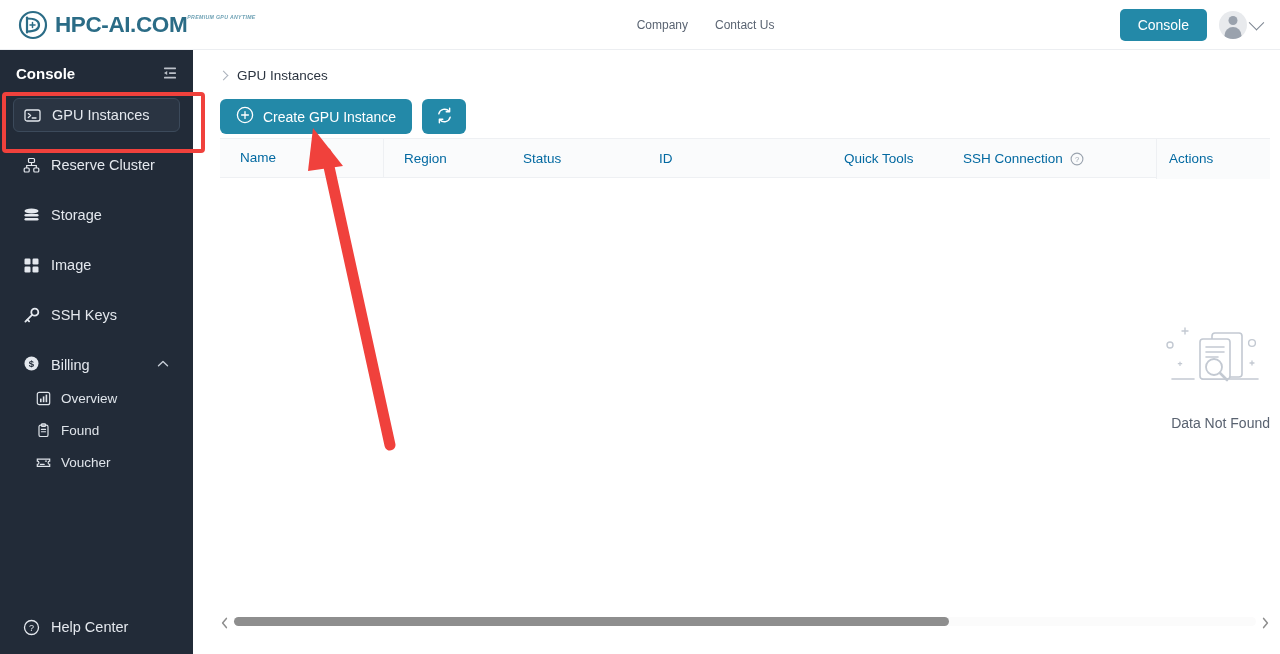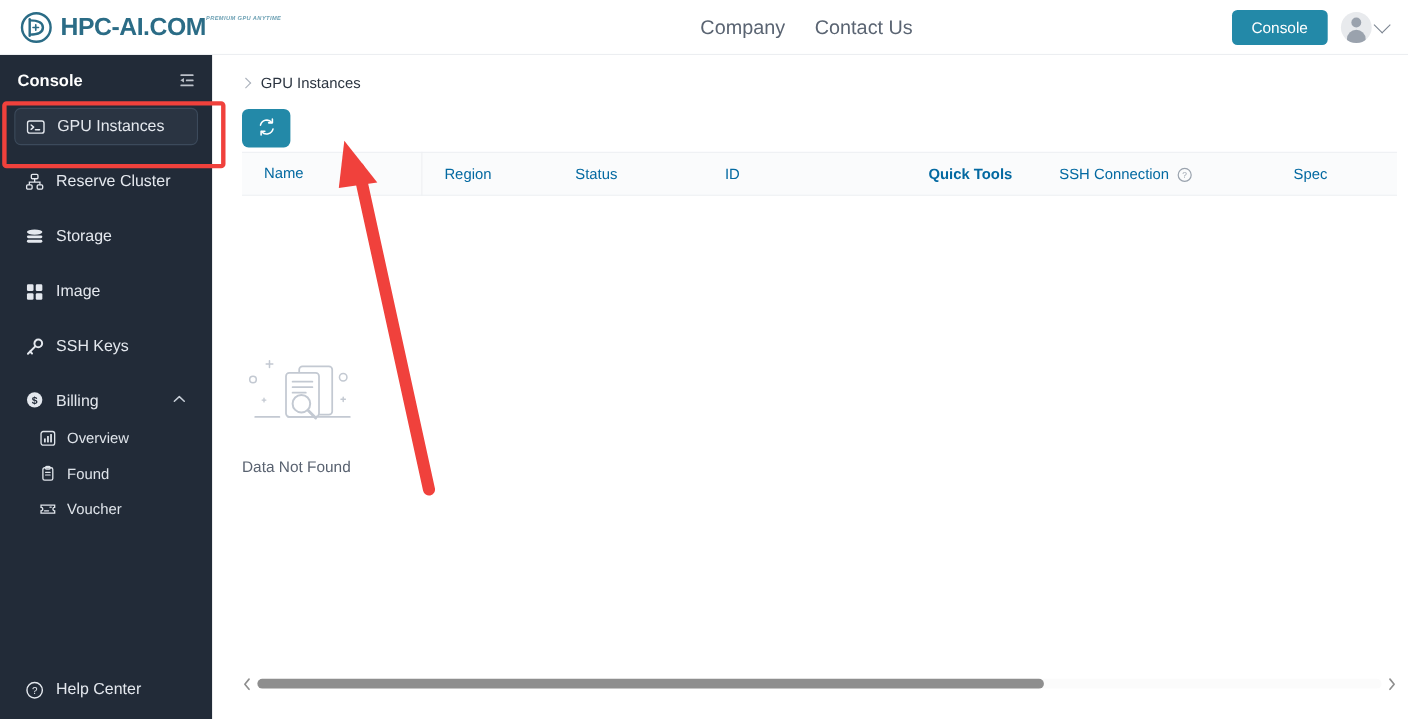--- a/index.html
+++ b/index.html
@@ -32,21 +32,21 @@
   .logo-sub {
     font-size: 5.2px; font-weight: 700; letter-spacing: 0.35px;
     color: #6fa2b5; text-align: right; margin-top: 1px;
     font-style: italic;
   }
   .nav {
     display: flex; align-items: center; gap: 27px;
     margin-left: 381px;
   }
   .nav a {
-    font-size: 18px; color: #5a6472; text-decoration: none;
+    font-size: 12px; color: #5a6472; text-decoration: none;
     line-height: 50px;
   }
   .topbar-right {
     position: absolute; right: 18px; top: 0; height: 50px;
     display: flex; align-items: center; gap: 12px;
   }
   .console-btn {
     background: #2389a8; color: #ffffff;
     font-size: 14px; border: none; border-radius: 5px;
     padding: 0 18px; height: 32px; line-height: 32px;
@@ -159,32 +159,32 @@
     position: relative;
   }
   .th {
     font-size: 13.5px; color: #0369a1; font-weight: 400;
     padding-left: 20px; flex: 0 0 auto; white-space: nowrap; overflow: hidden;
   }
   .th.name { width: 164px; border-right: 1px solid #eef0f3; height: 40px; line-height: 40px; }
   .th.region { width: 119px; }
   .th.status { width: 136px; }
   .th.id { width: 185px; }
-  .th.qtools { width: 119px; font-weight: bold; }
+  .th.qtools { width: 119px; }
   .th.ssh { width: 213px; display: flex; align-items: flex-end; gap: 7px; }
   .th.spec { width: 60px; }
   .th.actions {
     position: absolute; right: 0; top: 0; width: 114px; height: 40px;
     background: #fafbfc; line-height: 40px;
     border-left: 1px solid #eef0f3; padding-left: 12px;
   }
   .help-ic { width: 14px; height: 14px; cursor: pointer; }
   .empty {
     height: 392px; display: flex; flex-direction: column;
-    align-items: flex-start; justify-content: center; gap: 14px;
+    align-items: flex-end; justify-content: center; gap: 14px;
   }
   .empty-text { font-size: 14px; color: #596270; }
 
   
   .hscroll {
     position: absolute; left: 27px; bottom: 25px; width: 1050px; height: 16px;
     display: flex; align-items: center; gap: 5px;
   }
   .sb-arrow { width: 9px; height: 12px; flex: 0 0 9px; cursor: pointer; }
   .sb-track {
@@ -385,20 +385,29 @@
   </aside>
 
   <main class="main">
 
     <div class="breadcrumb">
       <span class="bc-chev"></span>
       <span>GPU Instances</span>
     </div>
 
     <div class="toolbar">
+      <button class="create-btn" style="background: rgb(35, 137, 168);">
+        <span>
+          <svg viewBox="0 0 18 18" width="18" height="18">
+            <circle cx="9" cy="9" r="7.6" fill="none" stroke="#ffffff" stroke-width="1.3"></circle>
+            <path d="M9 5.6 L9 12.4 M5.6 9 L12.4 9" stroke="#ffffff" stroke-width="1.3" stroke-linecap="round"></path>
+          </svg>
+        </span>
+        <span>Create GPU Instance</span>
+      </button>
       <button class="refresh-btn" style="background: rgb(35, 137, 168);">
         <span>
           <svg viewBox="0 0 20 20" width="19" height="19">
             <path d="M4 8.2 A6.2 6.2 0 0 1 14.8 5.6" fill="none" stroke="#ffffff" stroke-width="1.5" stroke-linecap="round"></path>
             <path d="M16 11.8 A6.2 6.2 0 0 1 5.2 14.4" fill="none" stroke="#ffffff" stroke-width="1.5" stroke-linecap="round"></path>
             <path d="M15.4 2.4 L15.4 6 L11.8 6" fill="none" stroke="#ffffff" stroke-width="1.5" stroke-linecap="round" stroke-linejoin="round"></path>
             <path d="M4.6 17.6 L4.6 14 L8.2 14" fill="none" stroke="#ffffff" stroke-width="1.5" stroke-linecap="round" stroke-linejoin="round"></path>
           </svg>
         </span>
       </button>
@@ -414,20 +423,21 @@
         <div class="th ssh">
           <span>SSH Connection</span>
           <span class="help-ic">
             <svg viewBox="0 0 14 14" width="14" height="14">
               <circle cx="7" cy="7" r="5.9" fill="none" stroke="#9aa3ae" stroke-width="1.1"></circle>
               <text x="7" y="10.1" font-size="7.6" font-family="Liberation Sans, sans-serif" fill="#9aa3ae" text-anchor="middle">?</text>
             </svg>
           </span>
         </div>
         <div class="th spec">Spec</div>
+        <div class="th actions">Actions</div>
       </div>
 
       <div class="empty">
         <span>
           <svg viewBox="0 0 110 80" width="110" height="80">
             <path d="M12 62 h22" stroke="#c3c9d2" stroke-width="1.6" stroke-linecap="round"></path>
             <path d="M42 62 h56" stroke="#c3c9d2" stroke-width="1.6" stroke-linecap="round"></path>
             <rect x="52" y="16" width="30" height="44" rx="3" fill="#fff" stroke="#c3c9d2" stroke-width="1.6"></rect>
             <rect x="40" y="22" width="30" height="40" rx="3" fill="#fff" stroke="#c3c9d2" stroke-width="1.6"></rect>
             <path d="M46 30 h18 M46 35 h18 M46 40 h12" stroke="#c3c9d2" stroke-width="1.6" stroke-linecap="round"></path>

